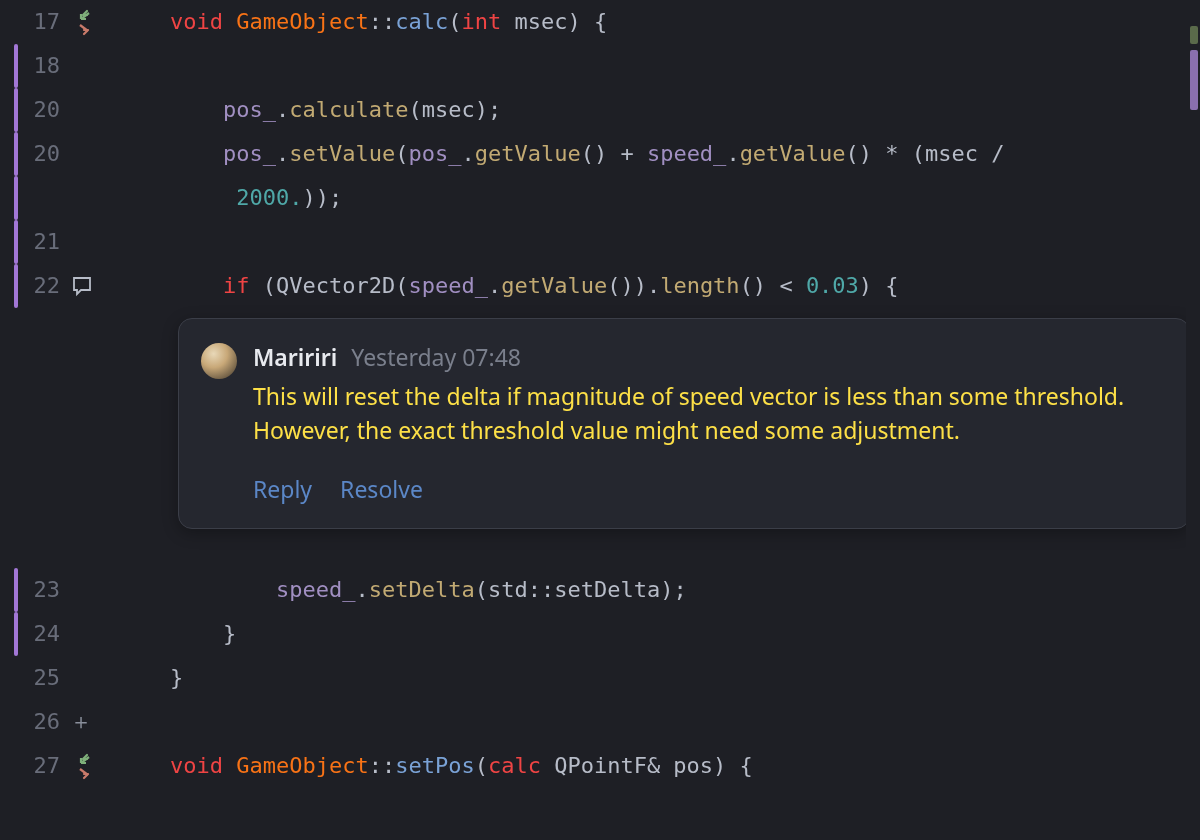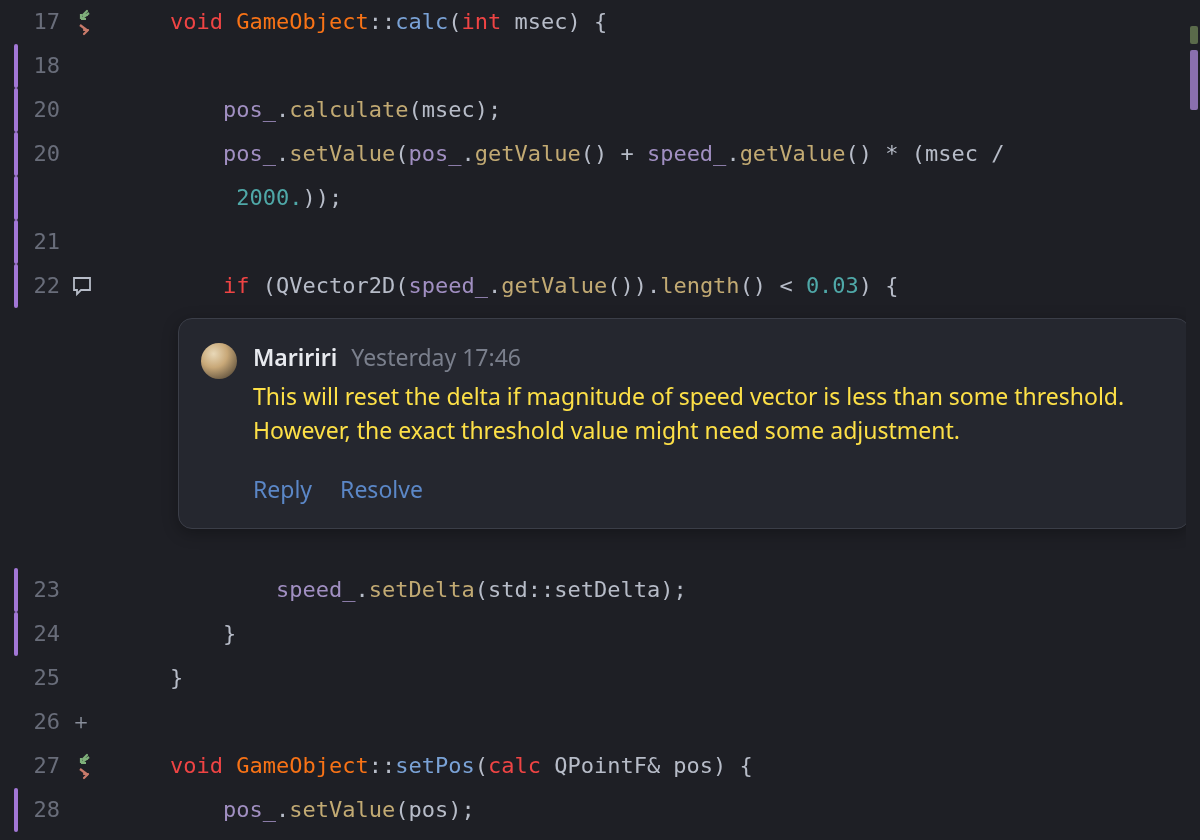--- a/index.html
+++ b/index.html
@@ -254,37 +254,29 @@
     <path d="M19 5 L11 11" stroke="#7fb07a" stroke-width="2.2" fill="none"></path>
     <path d="M11 11 L11 6 M11 11 L16 11" stroke="#7fb07a" stroke-width="2.2" fill="none" transform="rotate(0 11 11)"></path>
     <polyline points="14,4 10,8 14,8" fill="none" stroke="#7fb07a" stroke-width="2.2" stroke-linecap="round" stroke-linejoin="round" transform="translate(3,-1)"></polyline>
     <polyline points="10,17 18,23" stroke="#c97a6a" stroke-width="2.2" fill="none"></polyline>
     <polyline points="14,24 18,20 14,20" fill="none" stroke="#c97a6a" stroke-width="2.2" stroke-linecap="round" stroke-linejoin="round" transform="translate(0,2)"></polyline>
   </svg>
         </div>
       </div>
       <div class="code"><span class="kw">void</span><span class="punct"> </span><span class="cls">GameObject</span><span class="punct">::</span><span class="fn">setPos</span><span class="punct">(</span><span class="kw">calc</span><span class="punct"> </span><span class="ty">QPointF</span><span class="op">&amp;</span><span class="punct"> pos) {</span></div>
     </div>
-    <div class="line">
-      <div class="gutter">
-        <div class="change-bar purple"></div>
-        <div class="lineno">28</div>
-        <div class="gutter-icons"></div>
-      </div>
-      <div class="code"><span class="punct">    </span><span class="var">pos_</span><span class="punct">.</span><span class="fn2">setValue</span><span class="punct">(pos);</span></div>
-    </div>
   </div>
 
 <div class="comment-box">
   <div class="comment-header">
     <div class="avatar"></div>
     <div class="comment-content">
       <div>
         <span class="author">Maririri</span>
-        <span class="timestamp">Yesterday 17:46</span>
+        <span class="timestamp">Yesterday 07:48</span>
       </div>
       <div class="comment-text">This will reset the delta if magnitude of speed vector is less than some threshold. However, the exact threshold value might need some adjustment.</div>
       <div class="comment-actions">
         <span class="action-link">Reply</span>
         <span class="action-link">Resolve</span>
       </div>
     </div>
   </div>
 </div>
 

